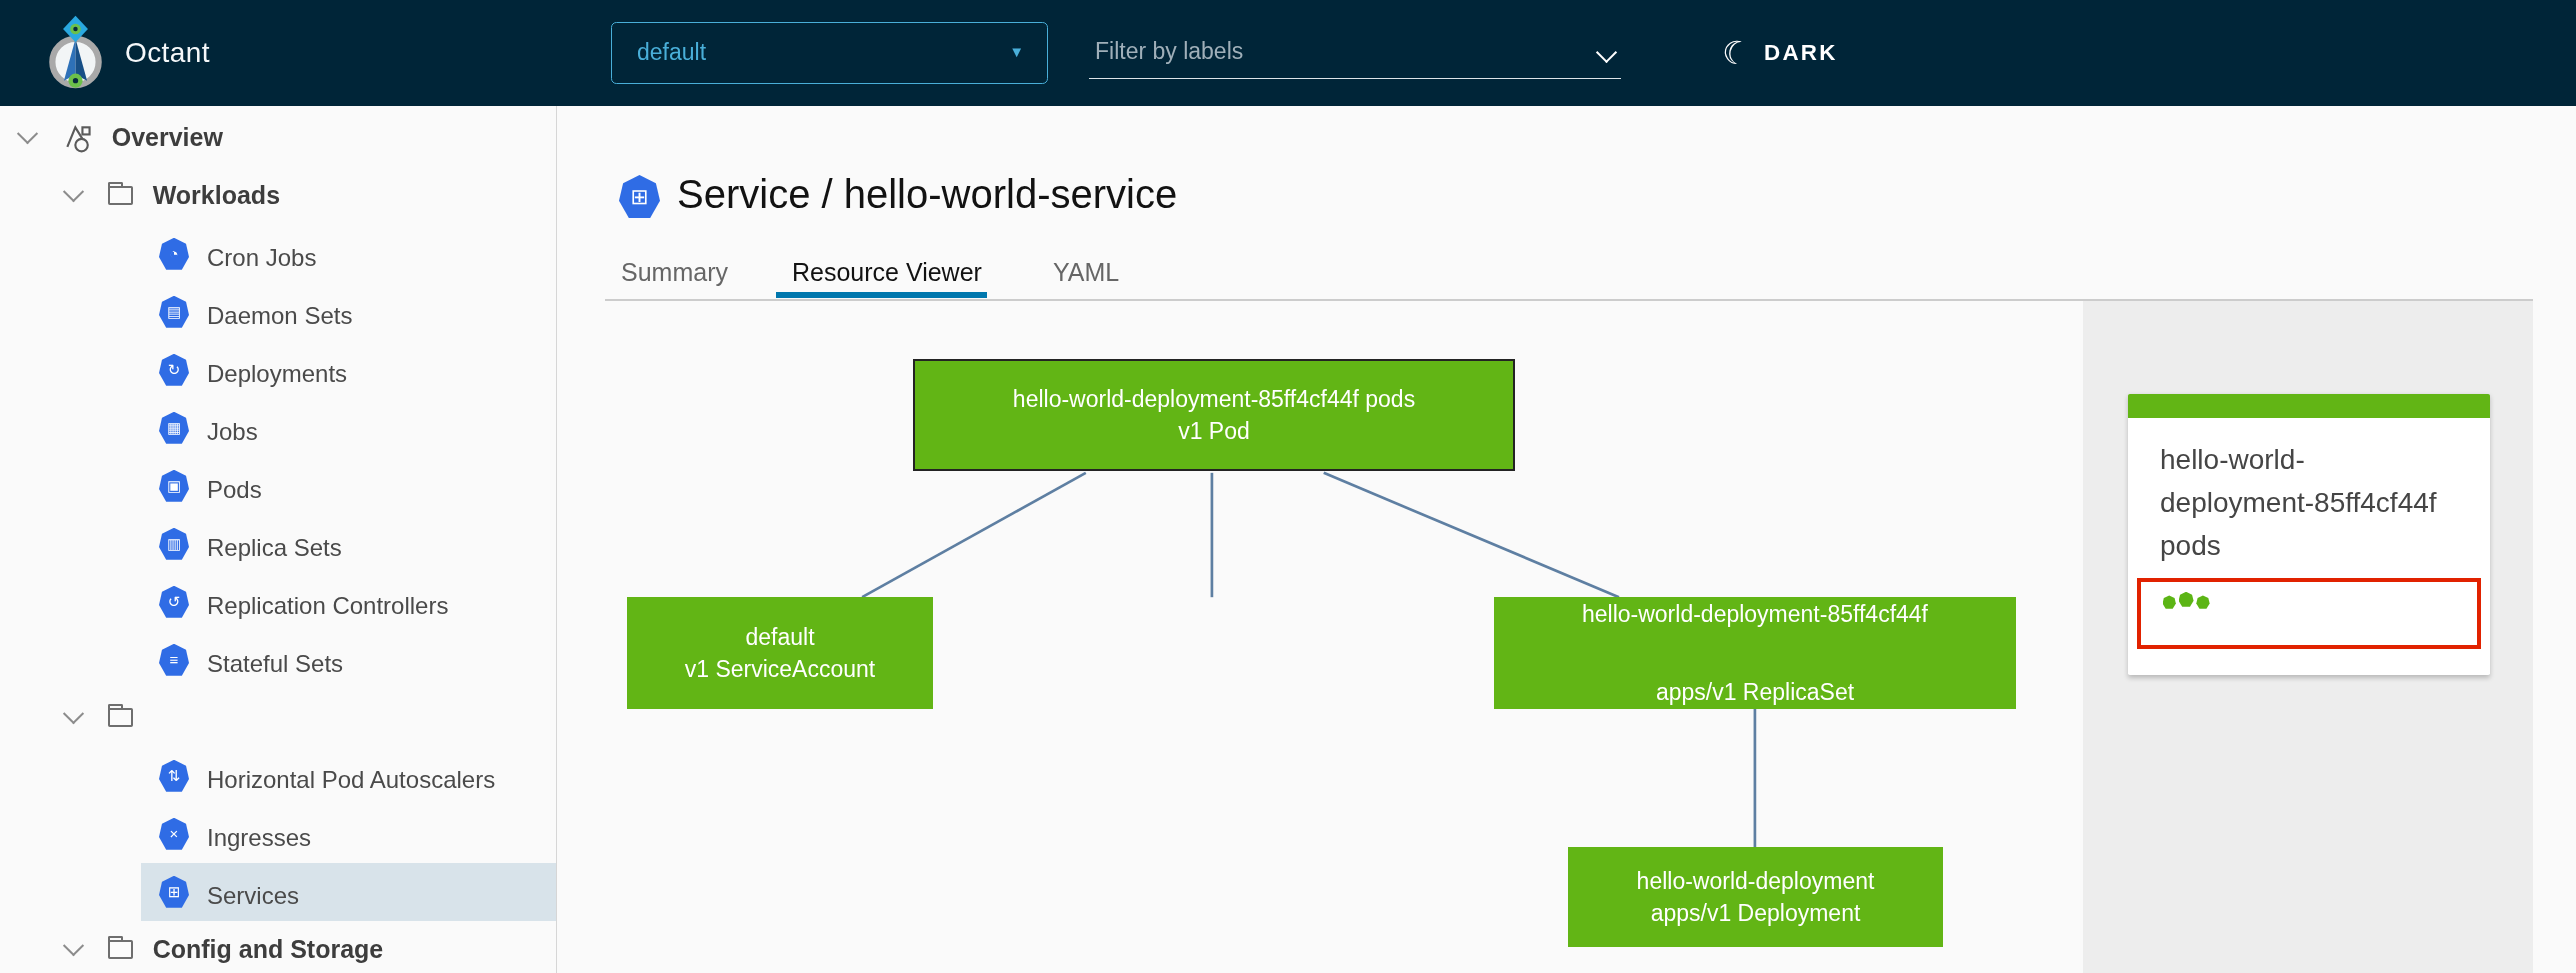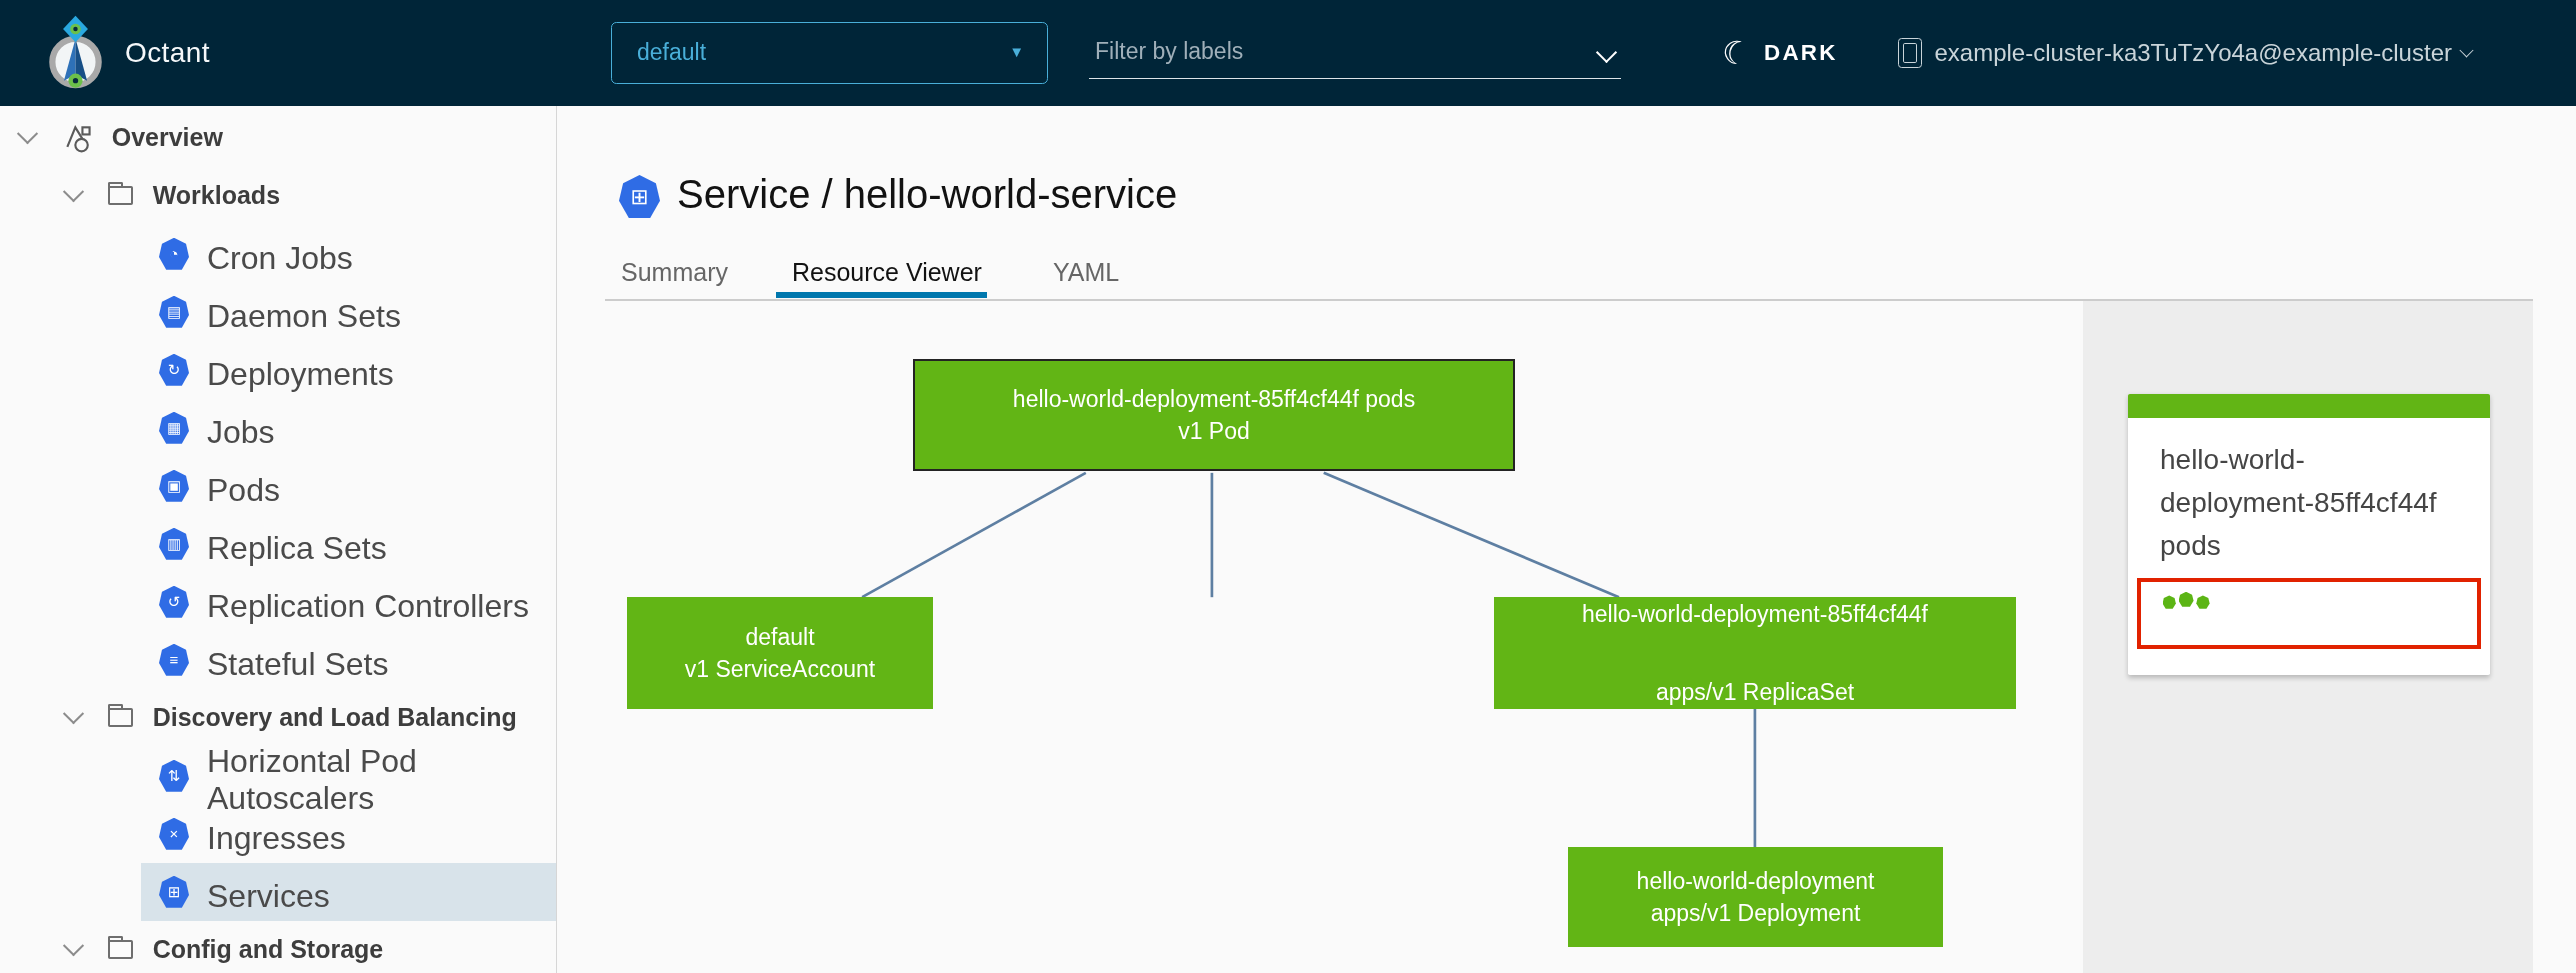--- a/index.html
+++ b/index.html
@@ -36,21 +36,21 @@
     border-right:0.9px solid #d6d6d6; padding-top:2.7px; z-index:20; }
   .row { position:relative; height:58px; display:flex; align-items:center; cursor:pointer; }
   .row.lvl1 { padding-left:19.7px; }
   .row.lvl2 { padding-left:66px; }
   .row.lvl3 { padding-left:159px; }
   .row.selected::before { content:""; position:absolute; left:141px; right:0; top:0; bottom:0; background:#d8e3ea; }
   .row > * { position:relative; z-index:1; }
   .chev { width:15px; height:15px; border-left:2.2px solid #8c8c8c; border-bottom:2.2px solid #8c8c8c;
     transform:rotate(-45deg) translate(2.7px,-2.7px); margin-right:27px; flex:none; }
   .group-label { font-size:25px; font-weight:700; color:#3d3d3d; }
-  .item-label { font-size:32px; color:#4a4a4a;margin-top:9px; }
+  .item-label { font-size:24px; color:#4a4a4a;margin-top:9px; }
   .folder { width:25px; height:19px; border:2.2px solid #6e6e6e; border-radius:1.8px; margin-right:19.7px; flex:none; position:relative; }
   .folder::before { content:""; position:absolute; left:-2.2px; top:-6.3px; width:10.7px; height:4.5px;
     border:2.2px solid #6e6e6e; border-bottom:none; border-radius:1.8px 1.8px 0 0; }
   .obj-icon { width:32px; height:32px; margin-right:18px; flex:none; }
   .hepta { width:30px; height:32px; margin-right:18px; flex:none; background:#2f6ce5; display:flex; align-items:center; justify-content:center;
     clip-path:polygon(50% 0%, 90% 19%, 100% 60%, 76% 100%, 24% 100%, 0% 60%, 10% 19%); }
   .hepta i { font-style:normal; color:#fff; font-size:15px; line-height:1; }
 
   
   .main { position:absolute; left:558px; top:106px; right:0; bottom:0; background:#fafafa; }
@@ -111,25 +111,20 @@
   <div class="filter">
     <input placeholder="Filter by labels" style="">
     <span class="chev-w"></span>
   </div>
 
   <div class="dark-toggle">
     <span class="moon">☾</span>
     <span class="dark-label">DARK</span>
   </div>
 
-  <div class="context">
-    <span class="ctx-icon"></span>
-    <span class="ctx-label">example-cluster-ka3TuTzYo4a@example-cluster</span>
-    <span class="chev-ctx"></span>
-  </div>
 </div>
 
 <nav class="sidebar">
   <div class="row lvl1">
     <span class="chev"></span>
     <svg class="obj-icon" viewBox="0 0 36 36" fill="none" stroke="#5a5a5a" stroke-width="2.4">
       <path d="M6 28 L15 6 L23 19"></path>
         <rect x="23" y="6" width="8" height="8"></rect>
       <circle cx="22" cy="26" r="7" fill="#fafafa"></circle>
     </svg>
@@ -184,21 +179,20 @@
   </div>
   <div class="row lvl3">
     <span class="hepta">
         <i>≡</i>
       </span>
     <span class="item-label">Stateful Sets</span>
   </div>
   <div class="row lvl2">
     <span class="chev"></span>
     <span class="folder"></span>
-    <span class="group-label">Discovery and Load Balancing</span>
   </div>
   <div class="row lvl3">
     <span class="hepta">
         <i>⇅</i>
       </span>
     <span class="item-label">Horizontal Pod Autoscalers</span>
   </div>
   <div class="row lvl3">
     <span class="hepta">
         <i>×</i>

